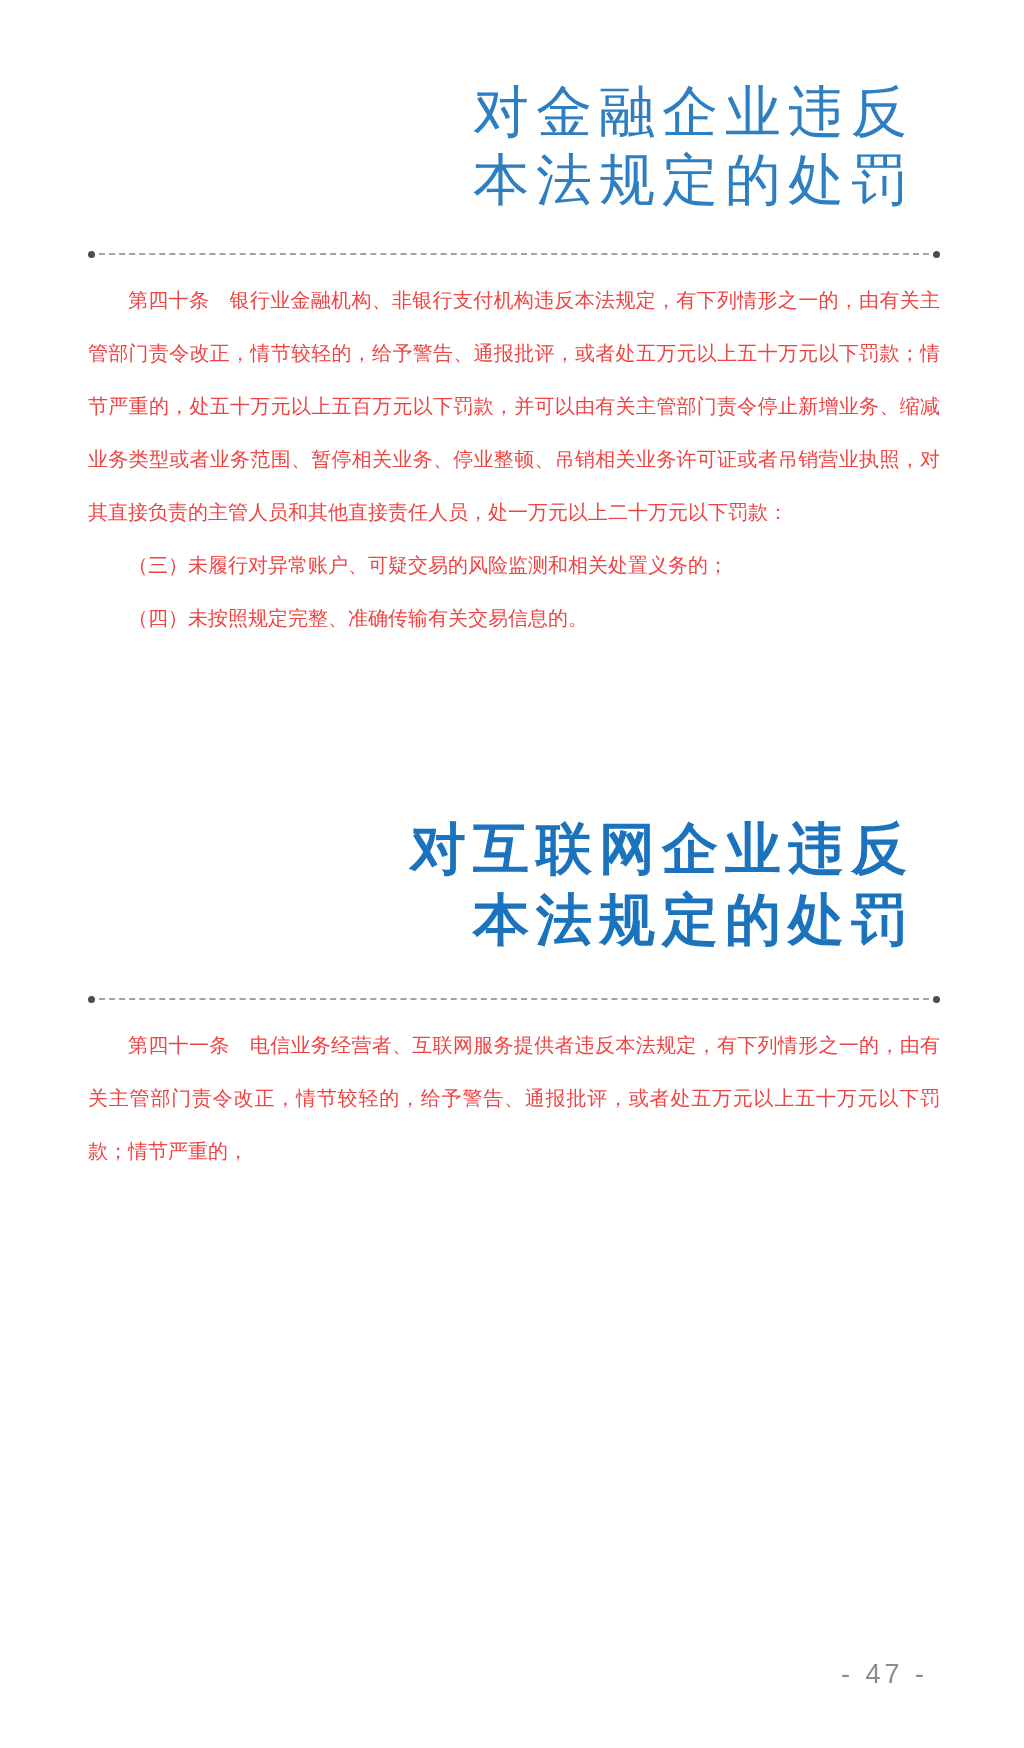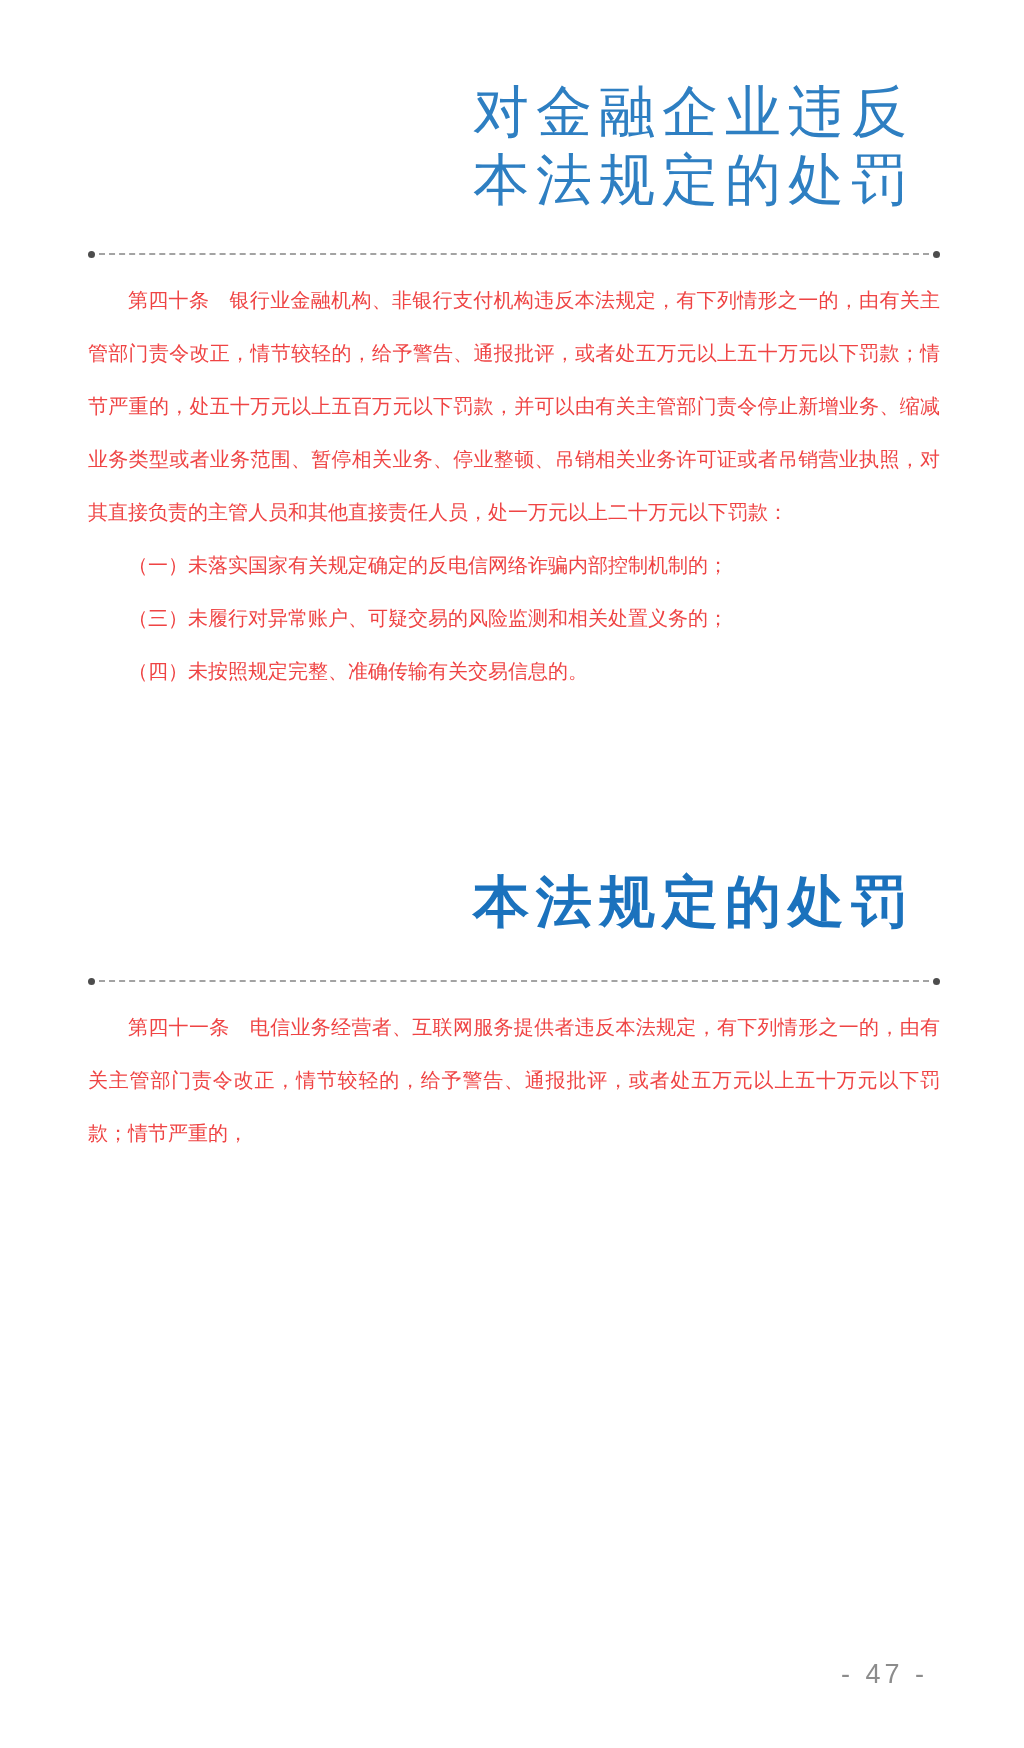--- a/index.html
+++ b/index.html
@@ -98,28 +98,28 @@
     </h1>
 
     <div class="divider">
       <span class="dot"></span>
       <span class="dash-line"></span>
       <span class="dot"></span>
     </div>
 
     <div class="body-text">
       <p>第四十条　银行业金融机构、非银行支付机构违反本法规定，有下列情形之一的，由有关主管部门责令改正，情节较轻的，给予警告、通报批评，或者处五万元以上五十万元以下罚款；情节严重的，处五十万元以上五百万元以下罚款，并可以由有关主管部门责令停止新增业务、缩减业务类型或者业务范围、暂停相关业务、停业整顿、吊销相关业务许可证或者吊销营业执照，对其直接负责的主管人员和其他直接责任人员，处一万元以上二十万元以下罚款：</p>
-      <p>（一）未落实国家有关规定确定的反电信网络诈骗内部控制机制的；</p>
       <p>（三）未履行对异常账户、可疑交易的风险监测和相关处置义务的；</p>
       <p>（四）未按照规定完整、准确传输有关交易信息的。</p>
     </div>
   </section>
 
   <section>
     <h1 class="heading heading-2">
+      <span class="hline">对互联网企业违反</span>
       <span class="hline">本法规定的处罚</span>
     </h1>
 
     <div class="divider">
       <span class="dot"></span>
       <span class="dash-line"></span>
       <span class="dot"></span>
     </div>
 
     <div class="body-text">

